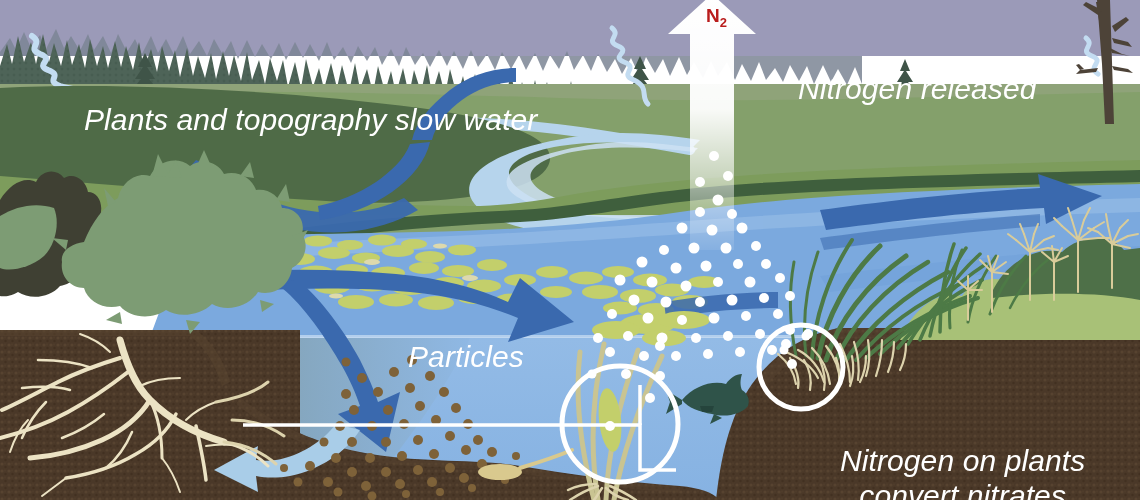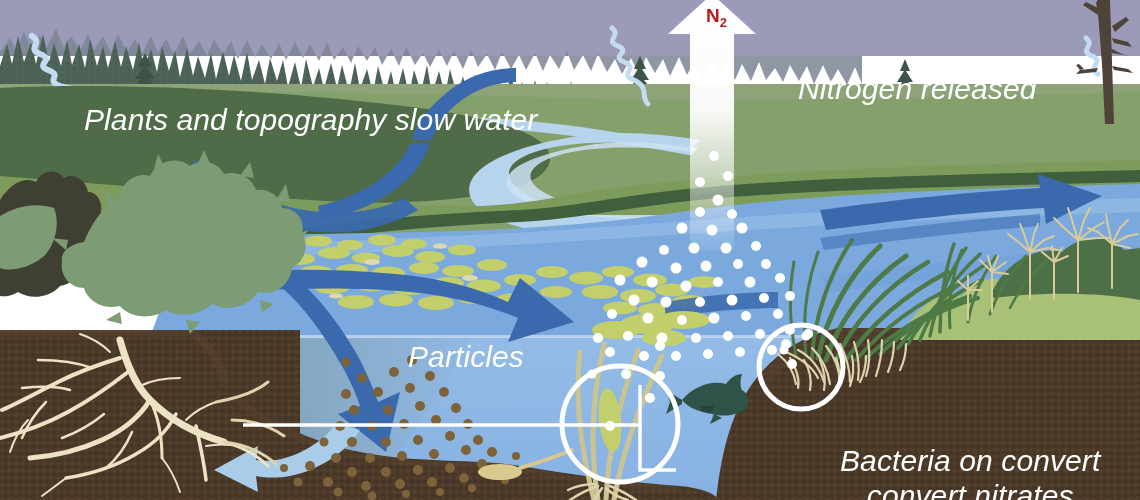--- a/index.html
+++ b/index.html
@@ -640,17 +640,17 @@
 
   </g>
 </svg>
 
 <div class="lbl" id="lbl-plants">Plants and topography slow water</div>
 
 <div class="lbl" id="lbl-nitrogen"><span>Nitrogen released</span><br></div>
 
 <div class="lbl" id="lbl-particles"><span>Particles</span><br></div>
 
-<div class="lbl" id="lbl-bacteria"><span>Bacteria on convert</span><br><span>convert nitrates</span></div>
+<div class="lbl" id="lbl-bacteria"><span>Nitrogen on plants</span><br><span>convert nitrates</span></div>
 
 <div id="lbl-n2"><span>N</span><sub>2</sub></div>
 
 </div>
 
 </body></html>

